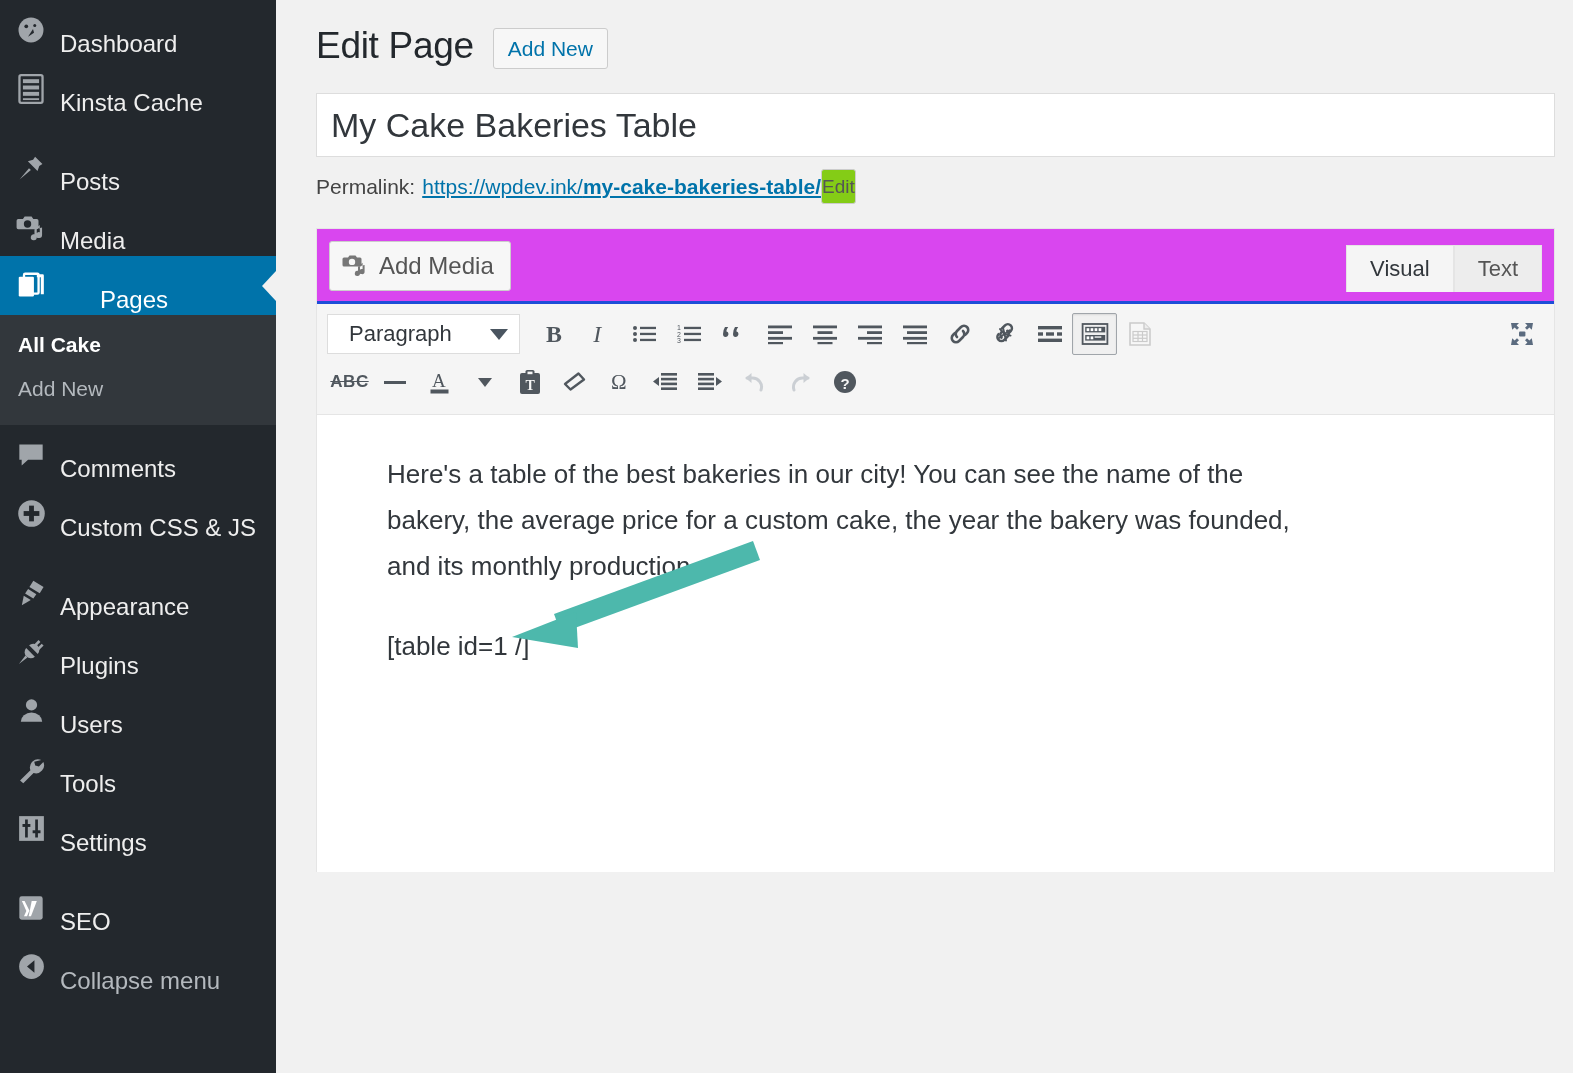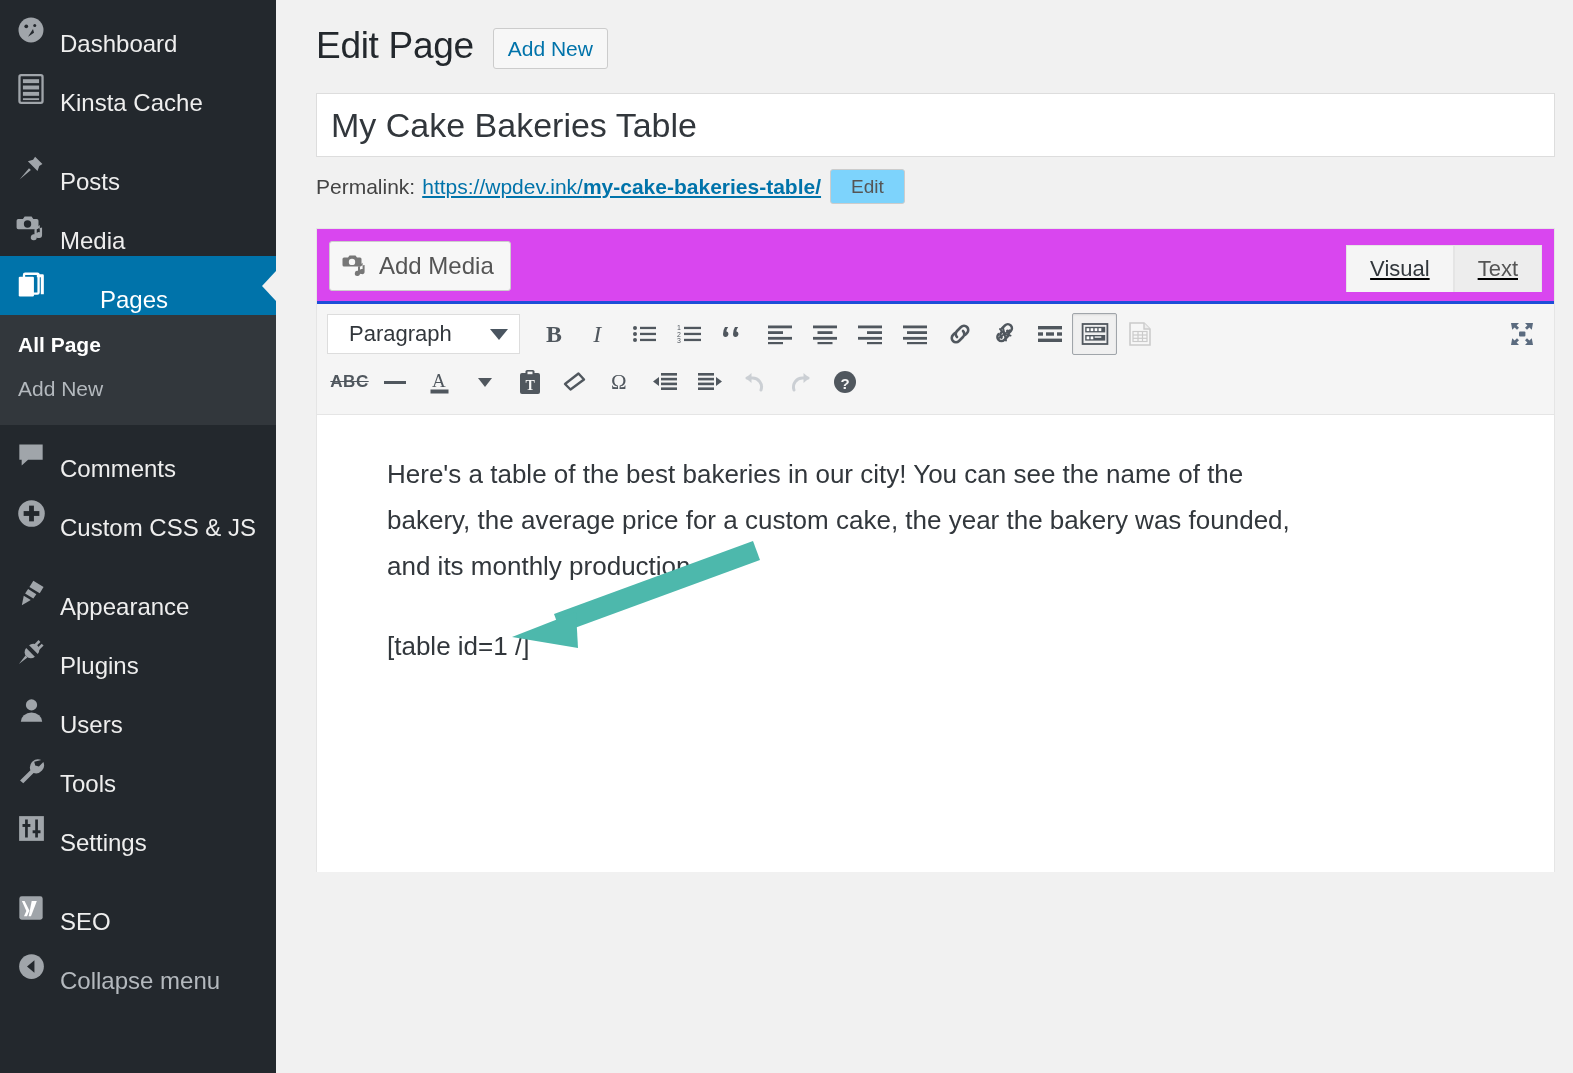--- a/index.html
+++ b/index.html
@@ -68,42 +68,42 @@
   .title-input .val { font-size: 34px; color: #32373c; font-weight: normal; }
 
   .permalink-row {
     display: flex; align-items: center;
     margin: 12px 0 0 40px; font-size: 21px; color: #666;
   }
   .permalink-label { margin-right: 7px; color: #444; }
   .permalink-link { color: #0073aa; text-decoration: underline; cursor: pointer; }
   .permalink-link b { font-weight: bold; }
   .edit-slug-btn {
-    margin-left: 9px; background: #7dd3fc; border: 1px solid #ccc; border-radius: 3px;
-    font-size: 19px; color: #555; padding: 7px 20px; cursor: pointer; line-height: 1;
+    background: #84cc16; border: 1px solid #ccc; border-radius: 3px;
+    font-size: 19px; color: #555; padding: 7px 0; cursor: pointer; line-height: 1;
   }
 
   
   .editor-wrap {
     margin: 24px 20px 0 40px; width: 1239px;
     border: 1px solid #e5e5e5; background: #f5f5f5;
   }
   .media-bar {
     padding: 12px 12px 10px 12px; display: flex; align-items: flex-end;
     justify-content: space-between; background: #d946ef;
     border-bottom: 3px solid #1d4ed8;
   }
   .add-media-btn {
     display: flex; align-items: center; gap: 11px;
     background: #f7f7f7; border: 1px solid #ccc; border-radius: 3px;
     padding: 10px 16px 10px 12px; cursor: pointer;
   }
   .add-media-btn .lbl { font-size: 24px; color: #555; line-height: 1; }
 
-  .tabs { display: flex; align-items: flex-end; gap: 0; margin-bottom: -1px; text-decoration: underline; }
+  .tabs { display: flex; align-items: flex-end; gap: 0; margin-bottom: -1px; }
   .tab {
     border: 1px solid #e5e5e5; border-bottom: none;
     padding: 11px 23px; font-size: 22px; color: #555; cursor: pointer;
     background: #ededed; line-height: 1.1;
   }
   .tab.active { background: #f5f5f5; color: #32373c; border-color: #e5e5e5; position: relative; z-index: 2; }
 
   .toolbar { background: #f5f5f5; padding: 6px 10px 8px 10px; border-bottom: 1px solid #e5e5e5; }
   .tb-row { display: flex; align-items: center; height: 48px; }
   .tb-btn {
@@ -211,21 +211,21 @@
               <path d="M17 2 h5 a1 1 0 0 1 1 1 v16 h-2.6 V4.6 H17 z"></path>
               <rect x="6" y="1.5" width="12.5" height="17" rx="1" fill="none" stroke="#ffffff" stroke-width="2"></rect>
             </g>
           </svg>
       </span>
       <span class="lbl">Pages</span>
     </div>
 
     <div class="submenu">
       <div class="submenu-item current">
-        <span>All Page</span>
+        <span>All Cake</span>
       </div>
       <div class="submenu-item">
         <span>Add New</span>
       </div>
     </div>
 
     <div class="menu-item">
       <span class="ico">
         <svg width="28" height="28" viewBox="0 0 24 24">
             <path d="M2 3 h20 v13 H9.5 L4 21 v-5 H2 z" fill="#a0a5aa"></path>

